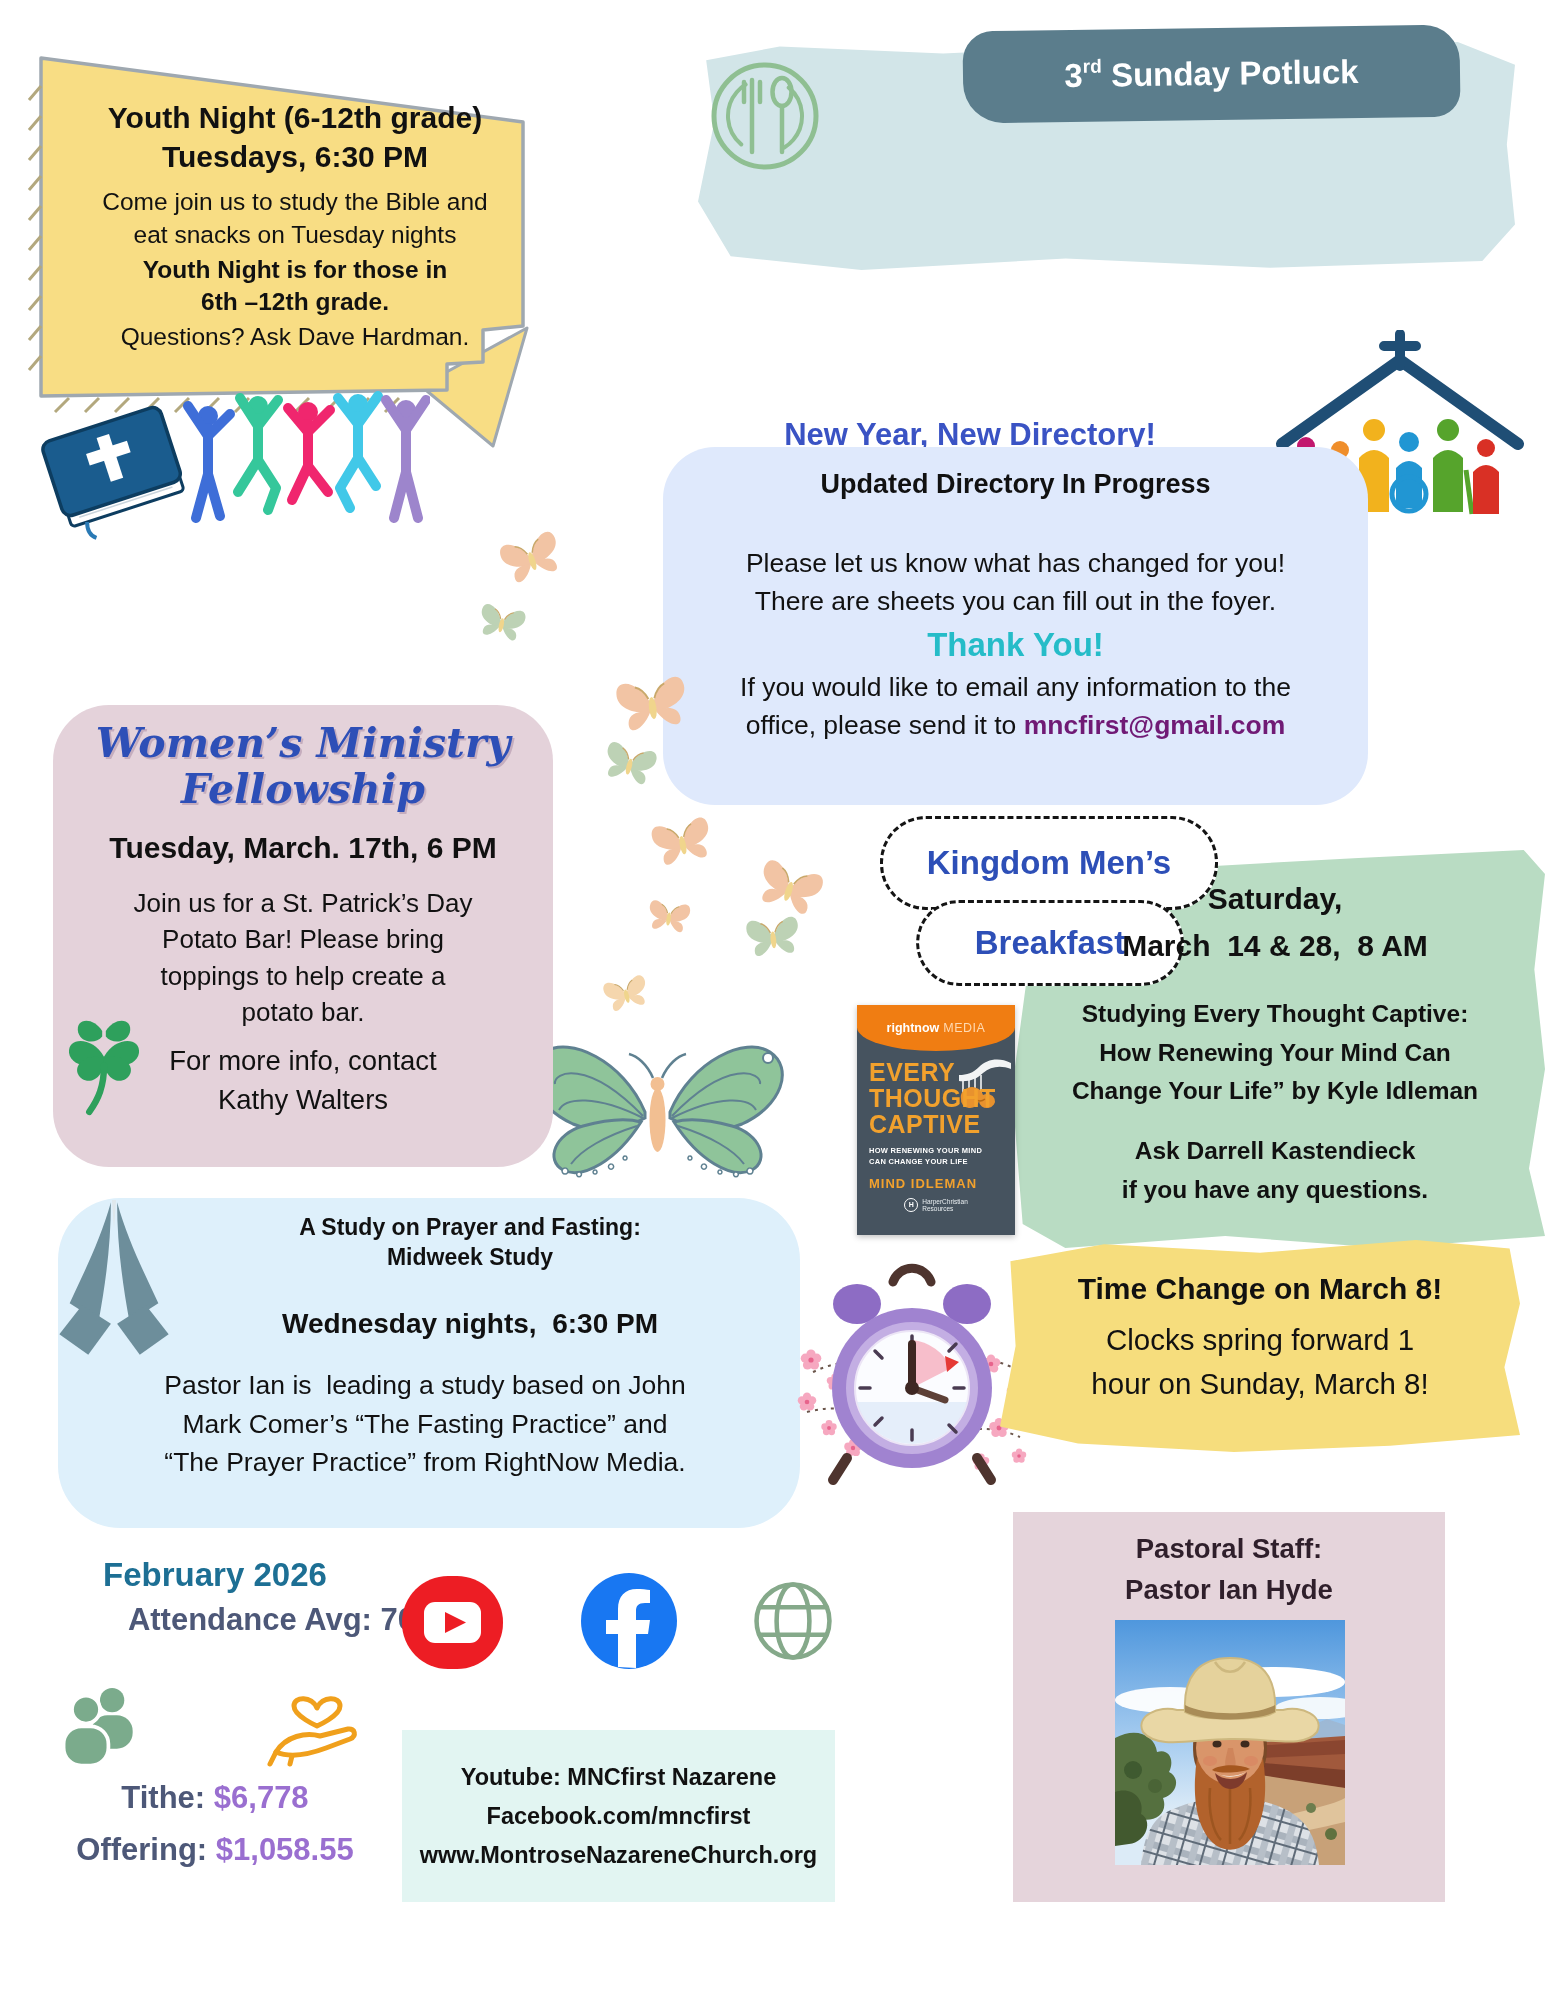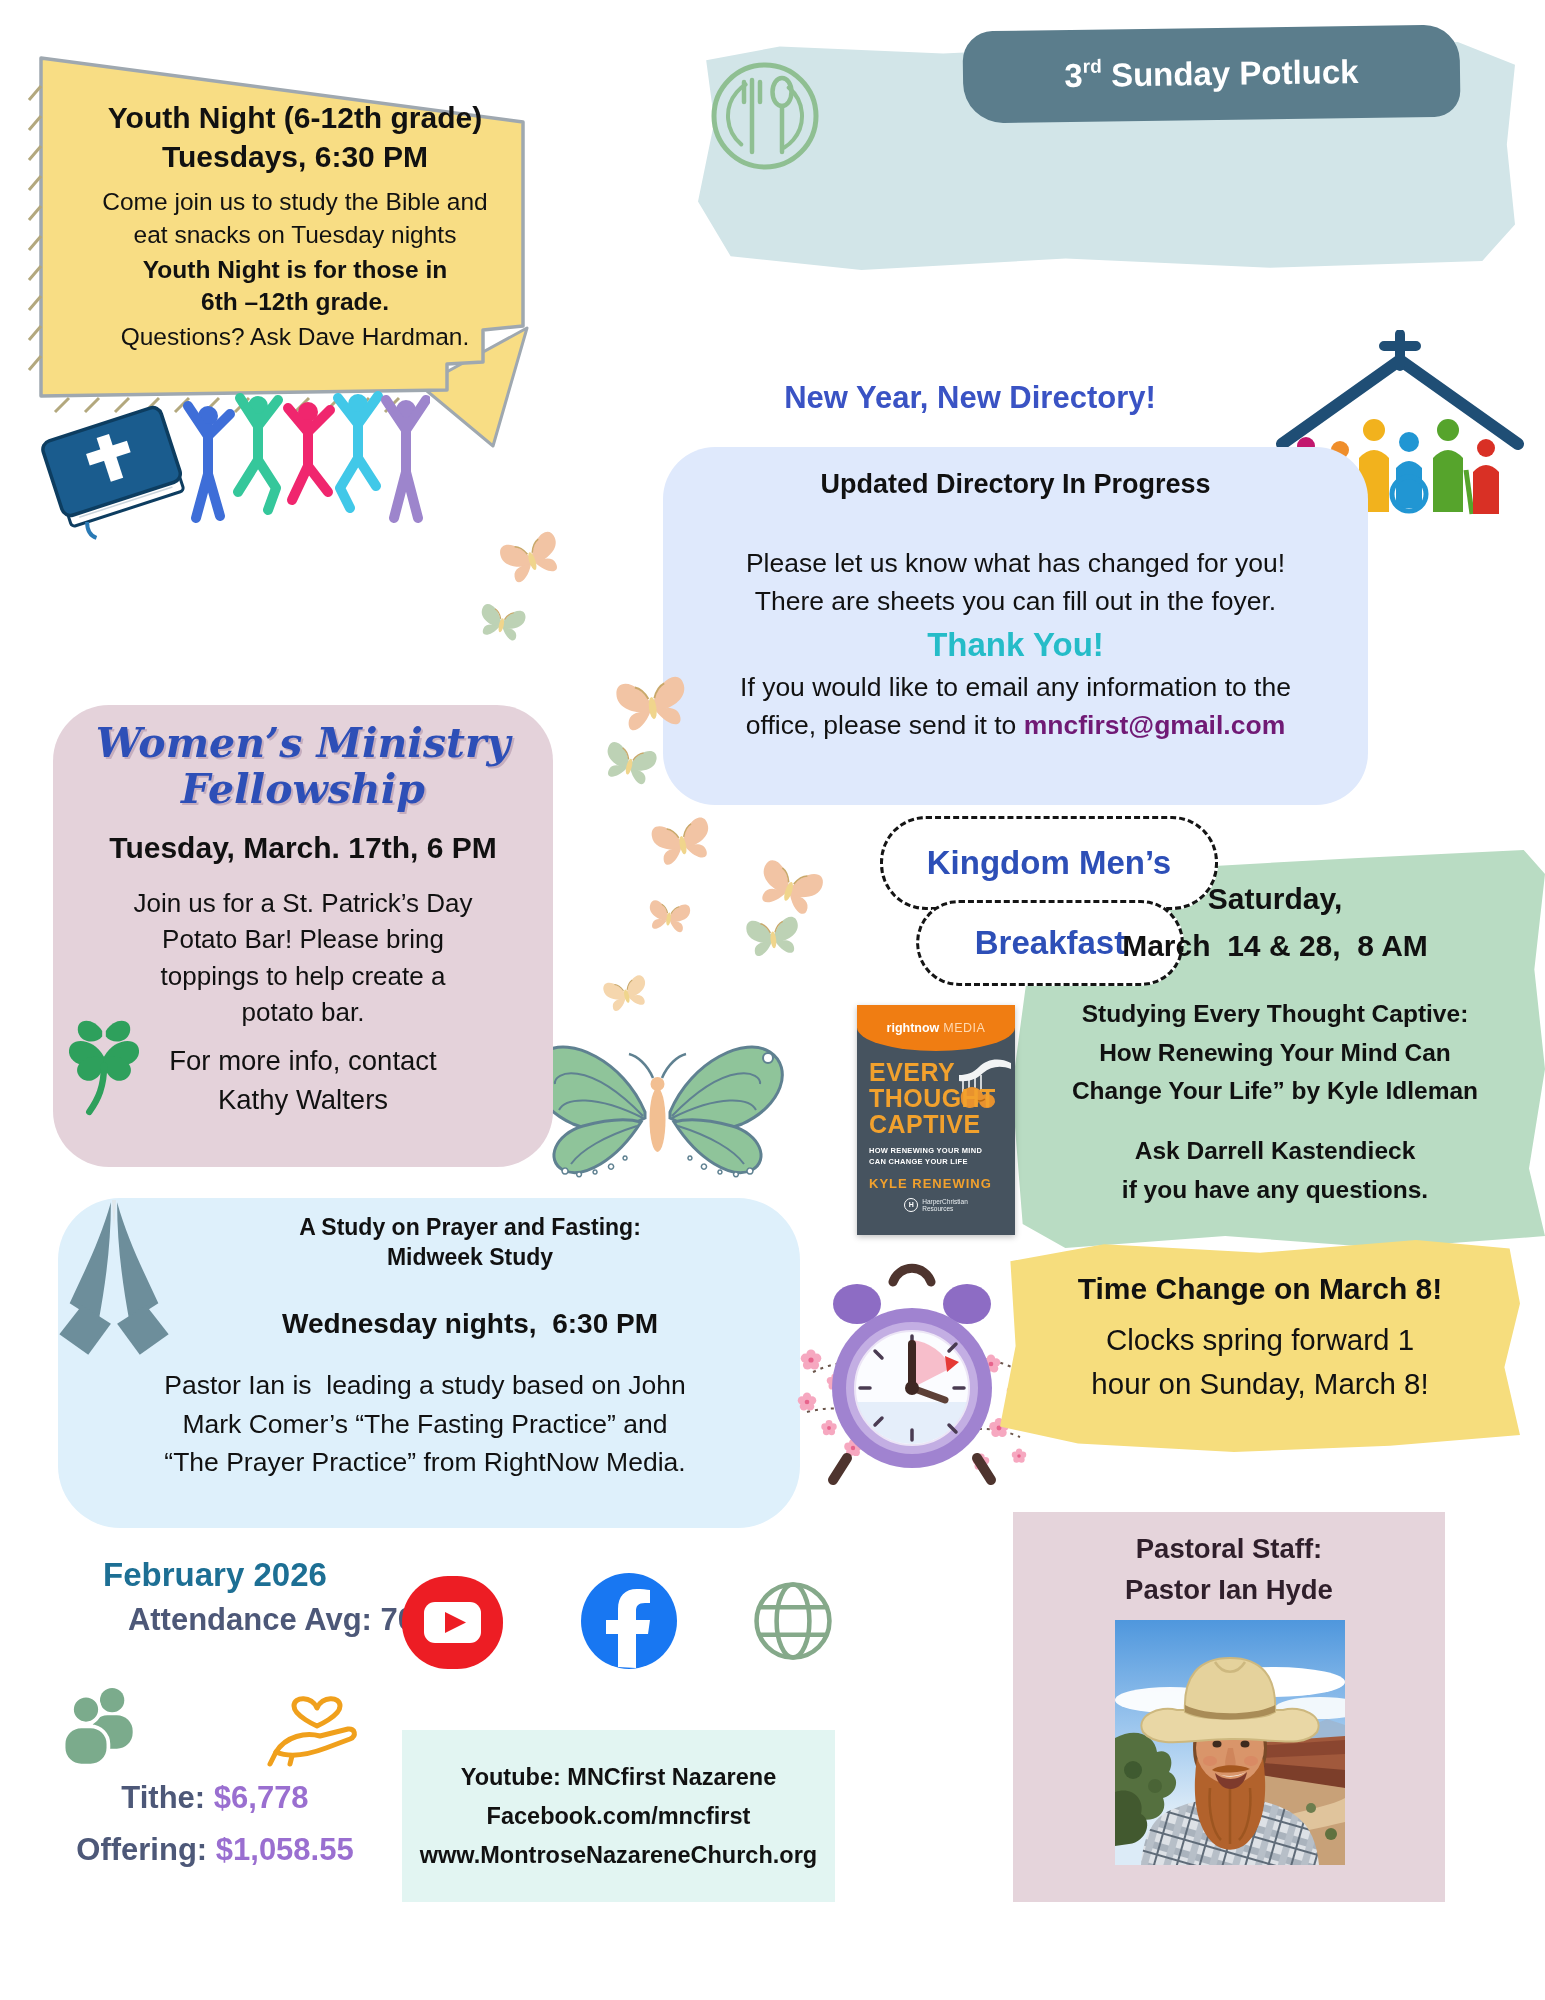--- a/index.html
+++ b/index.html
@@ -20,21 +20,21 @@
   
   .pl-wash{left:698px;top:42px;width:817px;height:228px;background:#d2e5e8;
     clip-path:polygon(1% 8%,10% 2%,30% 5%,55% 1%,75% 4%,93% 0%,100% 10%,99% 45%,100% 80%,96% 96%,70% 99%,45% 95%,20% 100%,4% 94%,0% 70%,2% 35%);}
   .pl-banner{left:963px;top:28px;width:497px;height:92px;background:#5b7d8c;color:#fff;
     border-radius:30px 36px 26px 40px;transform:rotate(-.8deg);display:flex;align-items:center;justify-content:center;
     font-size:33px;font-weight:bold;}
   .pl-banner sup{font-size:19px;line-height:1;vertical-align:top;margin-top:4px;}
   .pl-text{left:795px;top:140px;width:620px;font-size:27.5px;line-height:1.44;}
 
   
-  .dir-title{left:690px;top:380px;width:560px;font-size:31px;font-weight:bold;color:#3a53c4;}
+  .dir-title{left:690px;top:417px;width:560px;font-size:31px;font-weight:bold;color:#3a53c4;}
   .dir-box{left:663px;top:447px;width:705px;height:358px;border-radius:52px;background:#dfe9fc;}
   .dir-sub{padding-top:22px;font-size:27px;font-weight:bold;}
   .dir-body{margin-top:44px;font-size:26.5px;line-height:1.44;}
   .dir-thanks{margin-top:6px;font-size:33px;font-weight:bold;color:#25bcc8;}
   .dir-mail{margin-top:4px;font-size:26.5px;line-height:1.44;}
   .dir-email{font-weight:bold;color:#701a75;}
 
   
   .wm-box{left:53px;top:705px;width:500px;height:462px;border-radius:56px;background:#e4d2da;}
   .wm-title{padding-top:16px;font-family:"DejaVu Serif","Liberation Serif",serif;font-style:italic;font-weight:bold;
@@ -319,21 +319,21 @@
         <path d="M16,26 V42 M22,25 V44 M28,23 V42 M34,20 V40" stroke="#f2f4f5" stroke-width="1.6"></path>
         <path d="M14,44 a9,8 0 1 0 18,2 a8,7 0 1 0 4,-6 a9,8 0 0 0 -22,4 Z" fill="#e8922e"></path>
         <path d="M18,44 q5,-4 10,0 q5,4 10,0" stroke="#b86a14" stroke-width="1.4" fill="none"></path>
       </svg>
     </span>
     <div class="bk-title ml">EVERY
 THOUGHT
 CAPTIVE</div>
     <div class="bk-sub ml">HOW RENEWING YOUR MIND
 CAN CHANGE YOUR LIFE</div>
-    <div class="bk-author">KYLE RENEWING</div>
+    <div class="bk-author">MIND IDLEMAN</div>
     <div class="bk-imprint">
       <span class="bk-circle">H</span>
       <span class="ml" style="text-align:left;">HarperChristian
 Resources</span>
     </div>
   </div>
 
   <div class="abs st-box"></div>
   <span class="abs" style="left:44px;top:1198px;">
     <svg width="140" height="165" viewBox="0 0 130 160" fill="#6d8e9b">

